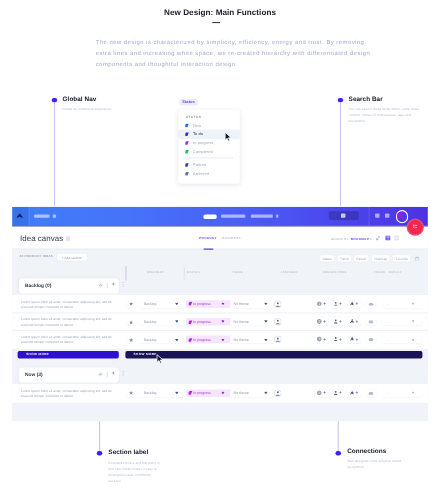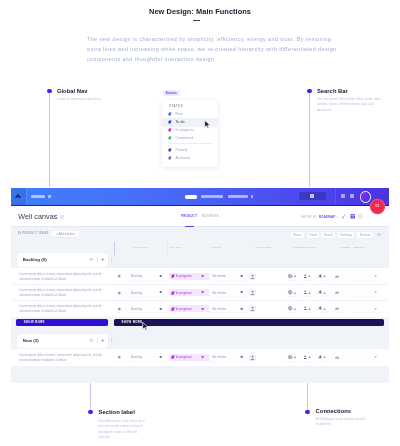--- a/index.html
+++ b/index.html
@@ -165,21 +165,21 @@
     <div class="navsep" style="left:323.75px;"></div>
     <div class="navph" style="left:330.45px;top:6.6px;width:3.8px;height:3.8px;border-radius:0.7px;"></div>
     <div class="navph" style="left:338.75px;top:6.6px;width:4px;height:3.8px;border-radius:0.7px;"></div>
     <div id="navavatar" style="left:348.75px;top:3.4px;width:9.6px;height:9.6px;"></div>
     <div style="position:absolute;left:350.45px;top:5.1px;width:6.3px;height:6.3px;border-radius:50%;background:#8b22ef;"></div>
     <div id="navshadow"></div>
     <div id="navshadow2"></div>
 
     <div id="hdr"></div>
     <div id="hdrline"></div>
-    <div id="ideacanvas">Well canvas</div>
+    <div id="ideacanvas">Idea canvas</div>
     <div id="ideadot" style="left:49.5px;top:27.1px;"></div>
 
     <div id="filters"></div>
     <div id="cnt">26 PRODUCT IDEAS</div>
     <div id="addsec">+ Add section</div>
 
     <div id="colsplit"></div>
     <div id="colsplit2"></div>
     <div id="dyn">
         <div class="tabtxt" style="left:170.25px;top:27.2px;font-size:2.75px;color:#5b3df5">PRODUCT</div>

